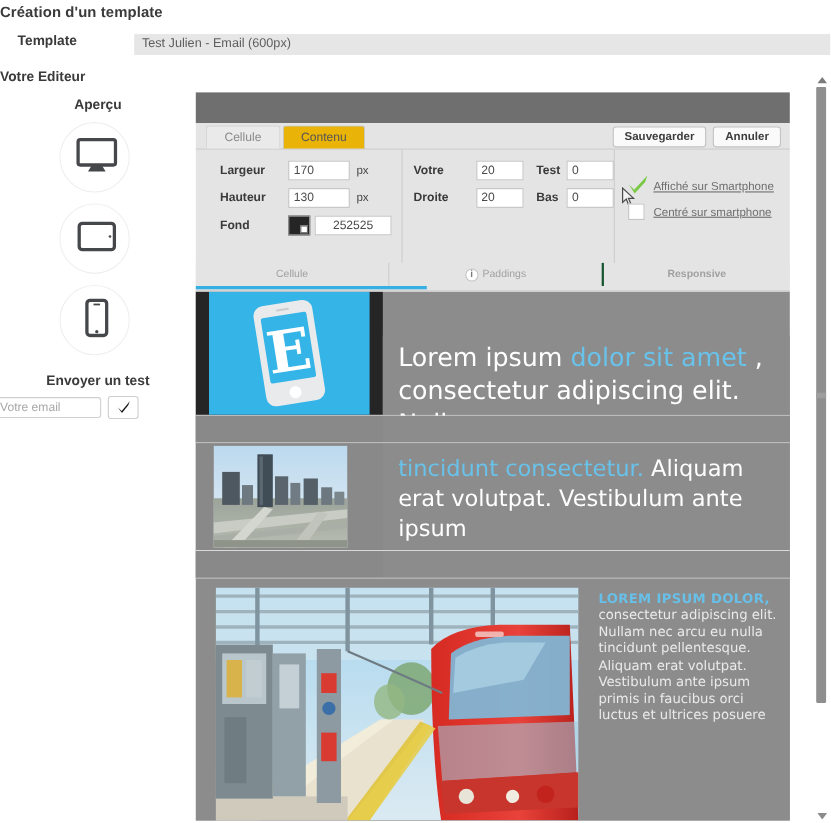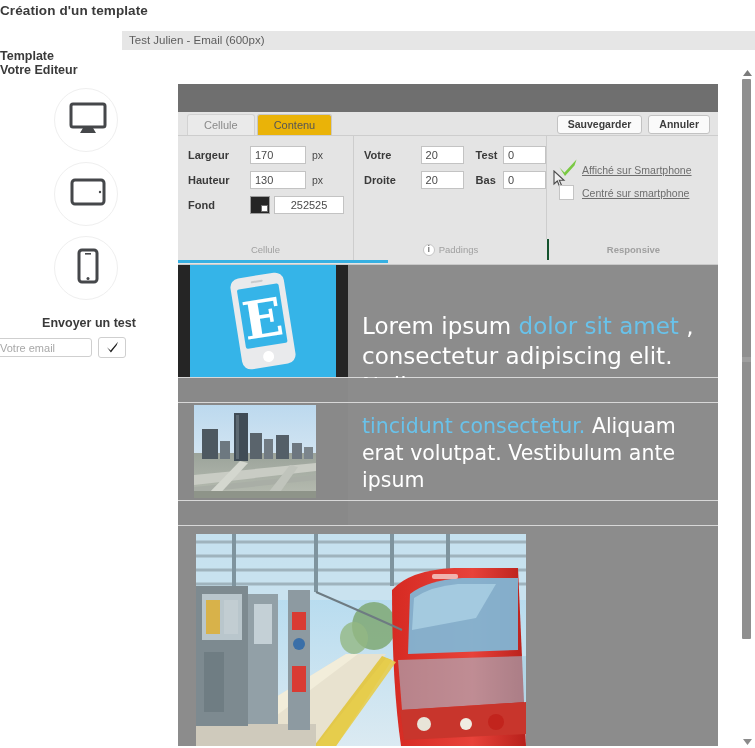--- a/index.html
+++ b/index.html
@@ -16,21 +16,21 @@
   
   .page-title {
     position: absolute; left: 0; top: 3px;
     font-size: 13.5px; font-weight: bold; color: #3a3a3a;
     letter-spacing: .1px;
   }
   .form-row-label {
     position: absolute; left: 0;
     font-size: 12.5px; font-weight: bold; color: #3a3a3a;
   }
-  #lbl-template { top: 49px; }
+  #lbl-template { top: 30px; padding-left: 16px; }
   #lbl-mode { top: 63px; }
   .template-input {
     position: absolute; left: 122px; top: 31px;
     width: 633px; height: 19px;
     background: #e6e6e6;
     border: none;
     font-family: "Liberation Sans", sans-serif;
     font-size: 11.5px;
     color: #5d5d5d;
     padding: 0 7px;
@@ -93,21 +93,21 @@
   .tab.inactive { background: #eab308; color: #555; }
   .tab-actions { margin-left: auto; display: flex; gap: 6px; padding-right: 8px; padding-bottom: 1px; }
   .tb-btn {
     font-size: 10.5px; font-weight: bold; color: #3d3d3d;
     background: #fafafa; border: 1px solid #c2c2c2; border-radius: 3px;
     padding: 3px 10px; line-height: 11px;
   }
 
   .panels { display: flex; height: 104px; border-top: 1px solid #cdcdcd; }
   .panel { position: relative; }
-  .panel-cellule { width: 175px; padding: 10px 0 0 10px; }
+  .panel-cellule { width: 175px; padding: 10px 0 0 10px; margin-left: 12px; }
   .panel-paddings { width: 193px; padding: 10px 0 0 10px; border-left: 1px solid #cdcdcd; }
   .panel-responsive { flex: 1; padding: 10px 0 0 12px; border-left: 1px solid #cdcdcd; }
 
   .field-row { display: flex; align-items: center; margin-bottom: 7px; }
   .field-label { font-size: 11px; font-weight: bold; color: #3a3a3a; }
   .f-w1 { width: 62px; }
   .f-w2 { width: 62px; }
   .f-w3 { width: 42px; }
   .num-input {
     width: 56px; height: 18px;
@@ -211,20 +211,21 @@
 <div id="app">
 
   <div class="page-title">Création d'un template</div>
 
   <div class="form-row-label" id="lbl-template">Template</div>
   <input class="template-input" readonly="" value="Test Julien - Email (600px)" style="">
 
   <div class="form-row-label" id="lbl-mode">Votre Editeur</div>
 
   <div class="sidebar">
+    <div class="sidebar-heading">Aperçu</div>
 
     <div class="device-list">
       <div class="device-btn">
         <span>
           <svg width="38" height="32" viewBox="0 0 38 32">
             <rect x="2" y="2" width="34" height="23" rx="2" fill="none" stroke="#45474a" stroke-width="3"></rect>
             <path d="M14 26 h10 l3 5 h-16 z" fill="#45474a"></path>
           </svg>
         </span>
       </div>
@@ -476,20 +477,24 @@
               <circle cx="270" cy="190" r="6" fill="#f0ece2"></circle>
               <circle cx="300" cy="188" r="8" fill="#c2241d"></circle>
               <rect x="236" y="40" width="26" height="5" rx="2" fill="#f0b3ae"></rect>
 
               <path d="M120 58 Q180 84 206 96" stroke="#6e7b82" stroke-width="2" fill="none"></path>
 
               <path d="M120 212 L190 124 L200 128 L140 212 Z" fill="#e7cd4c" opacity="0.9"></path>
             </svg>
           </div>
         </div>
+        <div class="b3-text">
+          <div class="b3-head">LOREM IPSUM DOLOR,</div>
+          <div class="b3-body">consectetur adipiscing elit. Nullam nec arcu eu nulla tincidunt pellentesque. Aliquam erat volutpat. Vestibulum ante ipsum primis in faucibus orci luctus et ultrices posuere</div>
+        </div>
       </div>
 
     </div>
   </div>
 
   <div class="scrollbar">
     <div class="sb-arrow">
       <svg width="9" height="6" viewBox="0 0 9 6">
           <path d="M4.5 0 L9 6 L0 6 Z" fill="#7b7b7b"></path>
         </svg>

